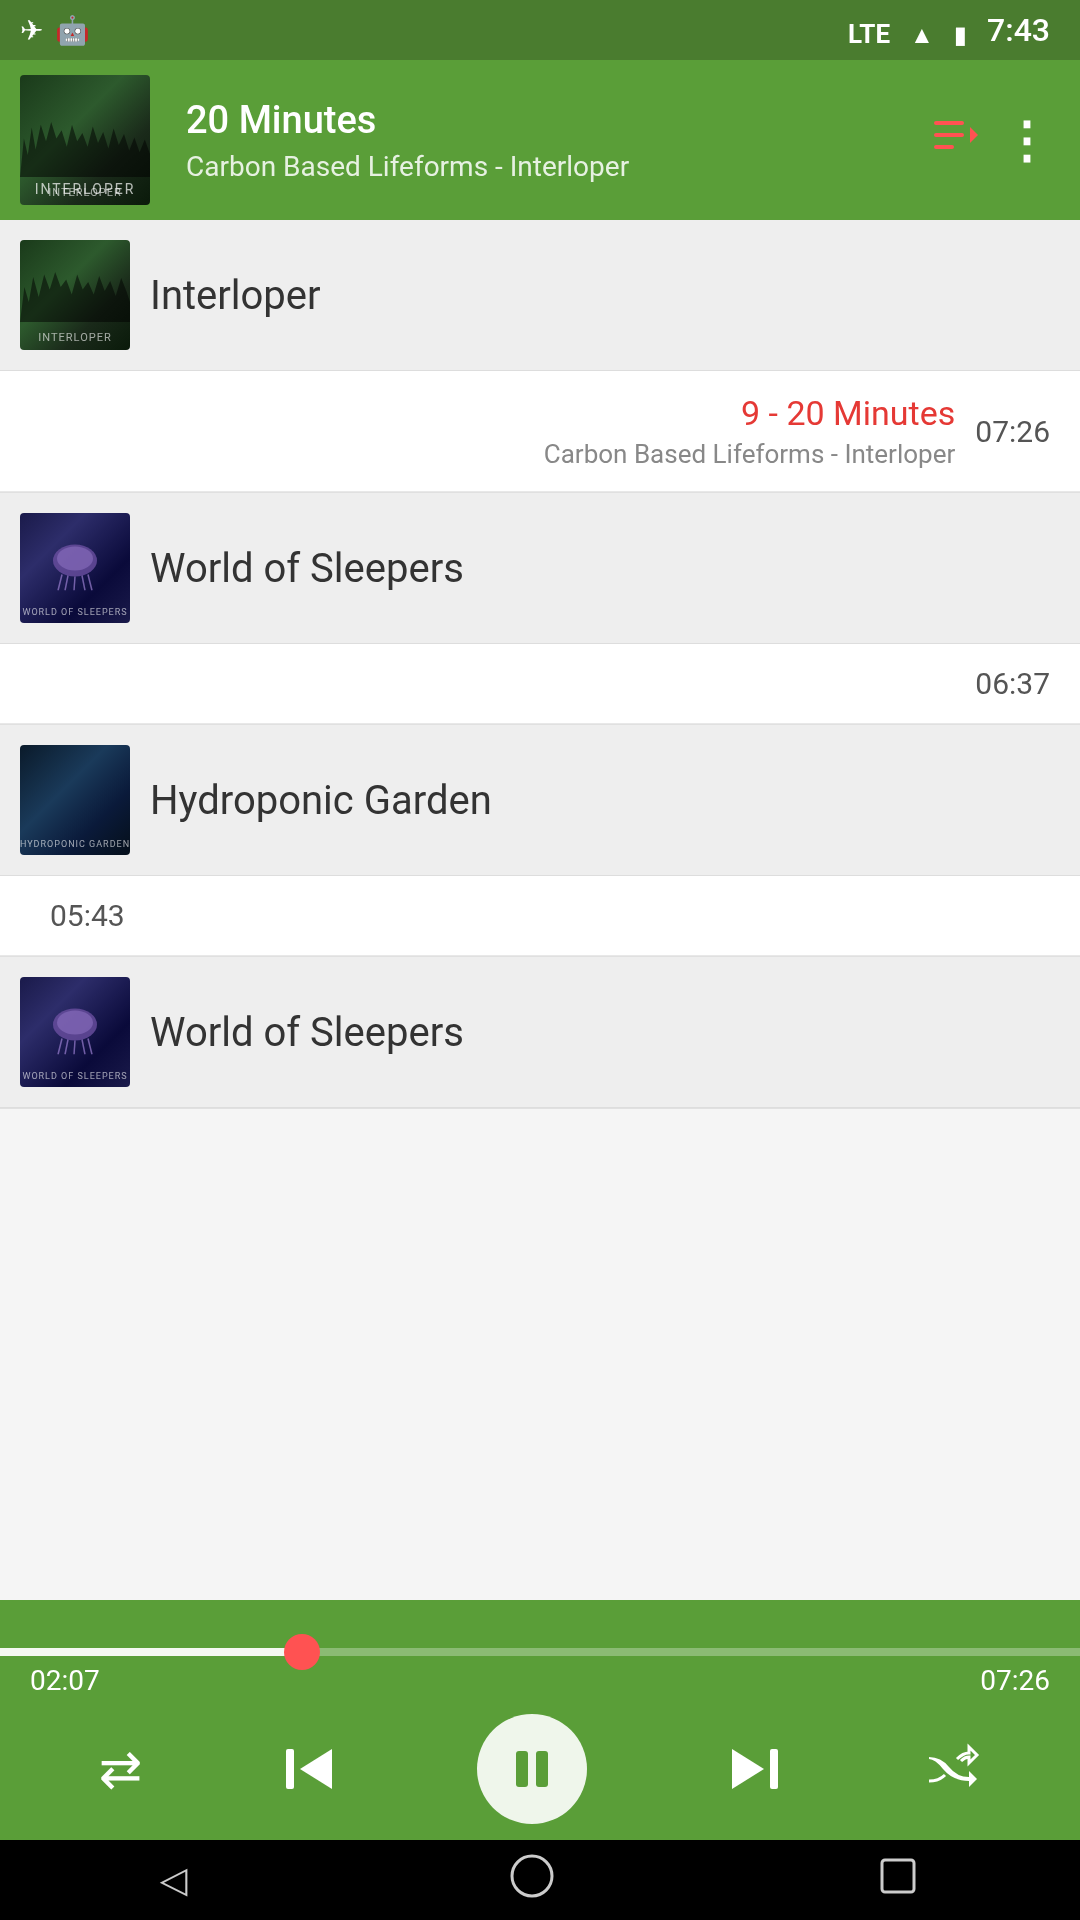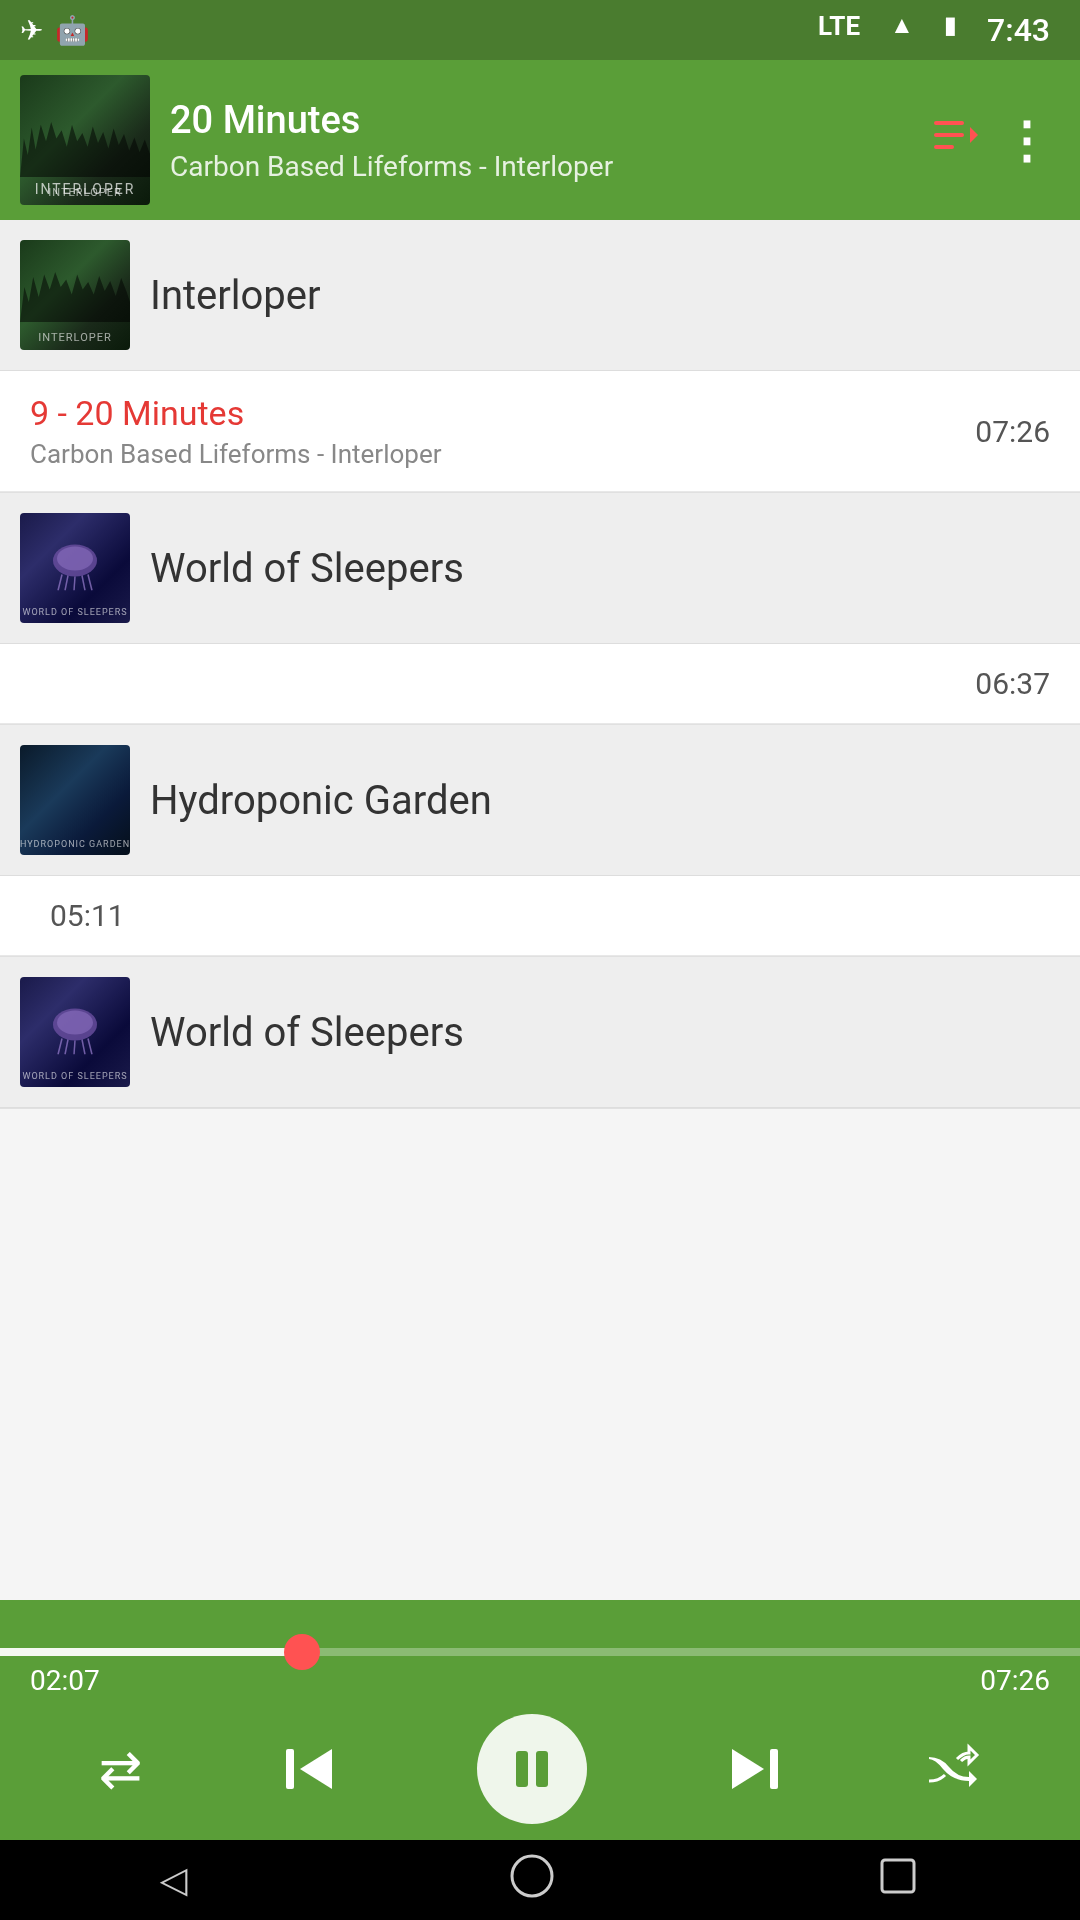--- a/index.html
+++ b/index.html
@@ -28,22 +28,22 @@
       position: absolute;
       left: 20px;
       top: 0;
       height: 60px;
       display: flex;
       align-items: center;
       gap: 12px;
     }
     .status-right {
       display: flex;
-      align-items: flex-start;
-      gap: 30px;
+      align-items: flex-end;
+      gap: 20px;
     }
     .status-text {
       color: white;
       font-size: 32px;
       font-weight: 500;
     }
     .lte-text {
       color: white;
       font-size: 26px;
       font-weight: bold;
@@ -74,20 +74,21 @@
       bottom: 8px;
       left: 50%;
       transform: translateX(-50%);
       color: rgba(255,255,255,0.7);
       font-size: 14px;
       letter-spacing: 2px;
       white-space: nowrap;
     }
     .header-info {
       flex: 1;
+      margin-left: 16px;
     }
     .header-track-title {
       color: white;
       font-size: 38px;
       font-weight: 500;
       margin-bottom: 8px;
     }
     .header-track-sub {
       color: rgba(255,255,255,0.85);
       font-size: 28px;
@@ -169,20 +170,21 @@
     .track-row {
       display: flex;
       align-items: center;
       justify-content: space-between;
       padding: 22px 30px;
       border-bottom: 1px solid #e8e8e8;
       background: white;
     }
     .track-info {
       flex: 1;
+      text-align: right;
     }
     .track-title {
       font-size: 34px;
       color: #333;
       margin-bottom: 6px;
     }
     .track-title.active {
       color: #e53935;
     }
     .track-sub {
@@ -374,21 +376,21 @@
   </div>
 
   <div class="album-section">
     <div class="album-header">
       <div class="album-art album-art-hydro">
         <span class="album-art-label" style="font-size:9px;">HYDROPONIC GARDEN</span>
       </div>
       <span class="album-name">Hydroponic Garden</span>
     </div>
     <div class="track-row">
-      <span class="track-duration">05:11</span>
+      <span class="track-duration">05:43</span>
     </div>
   </div>
 
   <div class="album-section">
     <div class="album-header">
       <div class="album-art album-art-wos">
         <svg class="jellyfish-art" viewBox="0 0 70 50" fill="none" xmlns="http://www.w3.org/2000/svg">
           <ellipse cx="35" cy="20" rx="22" ry="16" fill="#6a4fa0" opacity="0.8"></ellipse>
           <ellipse cx="35" cy="18" rx="18" ry="12" fill="#8a6fc0" opacity="0.6"></ellipse>
           <line x1="22" y1="34" x2="18" y2="50" stroke="#9a7fd0" stroke-width="1.5" opacity="0.7"></line>

